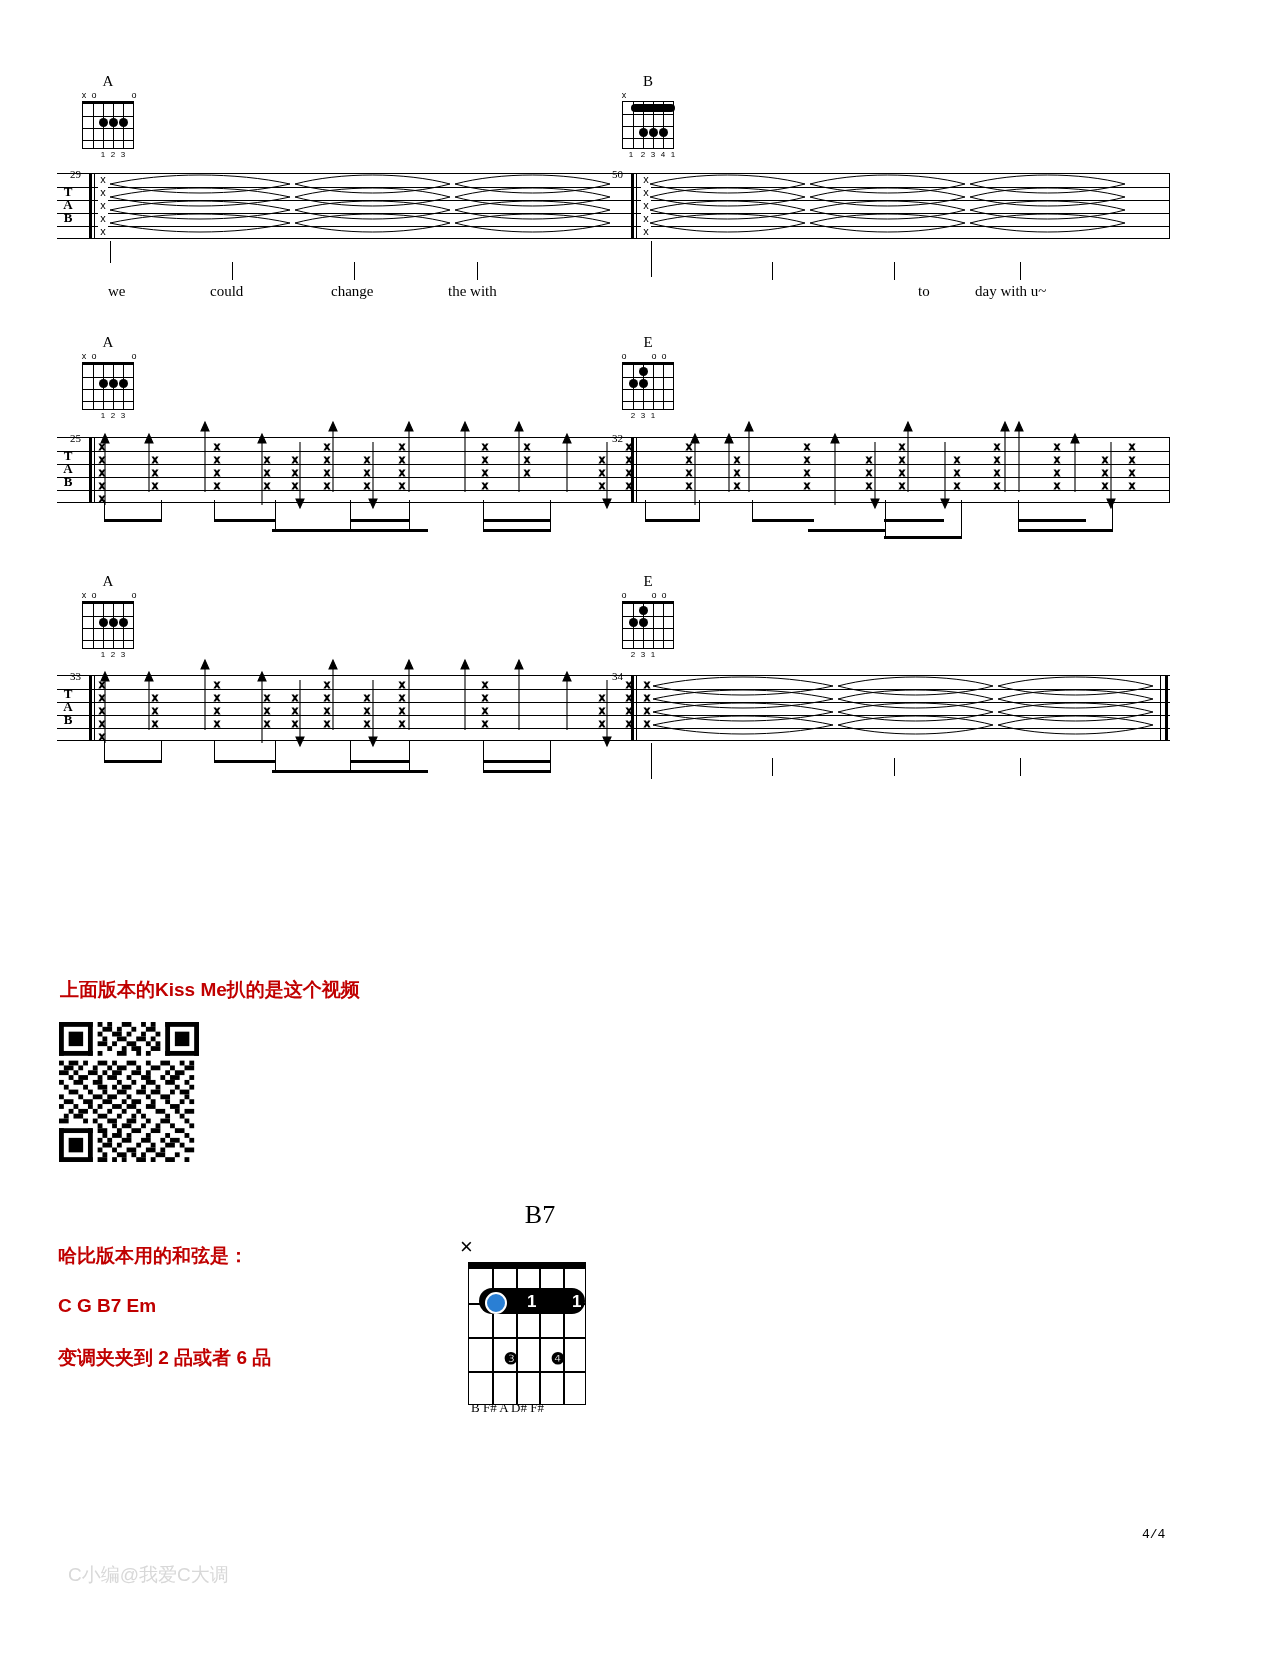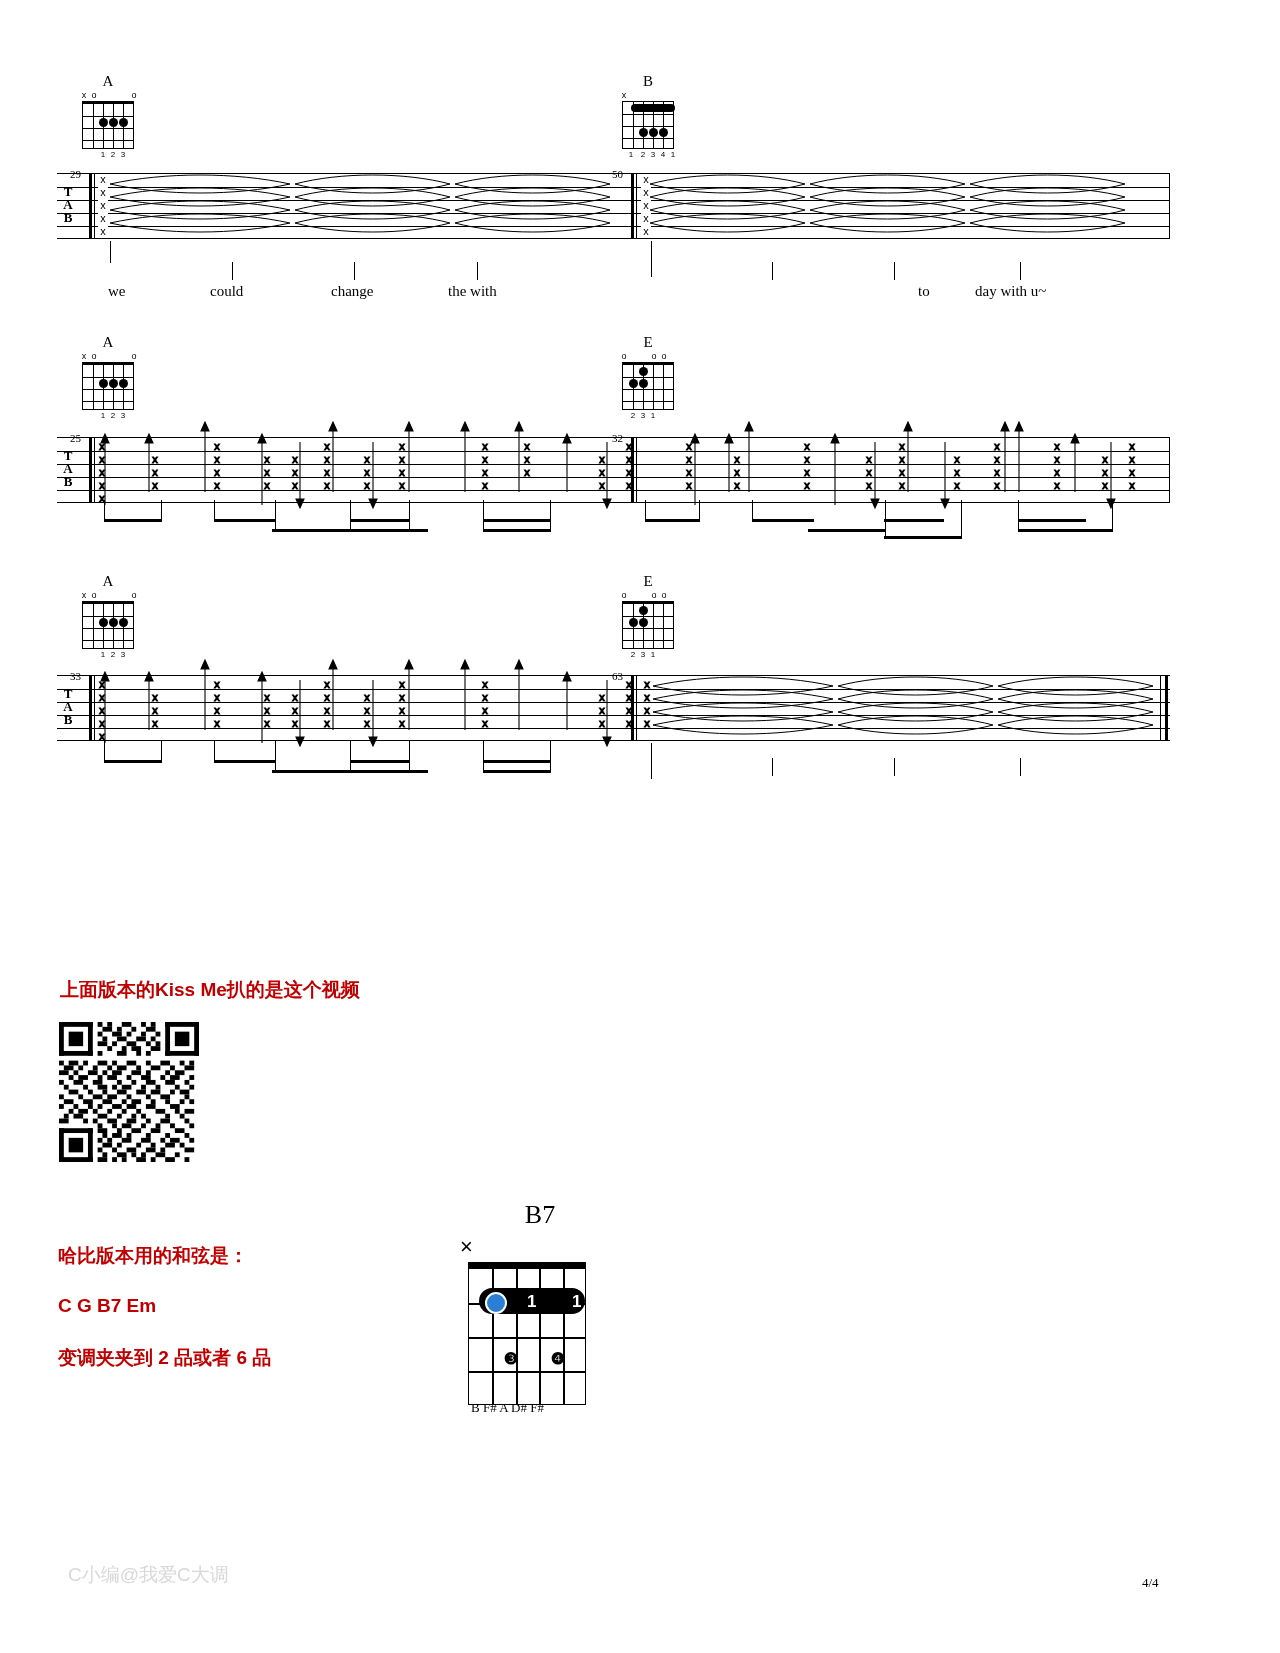--- a/index.html
+++ b/index.html
@@ -183,24 +183,23 @@
     font-weight: bold;
     font-size: 19px;
     white-space: nowrap;
   }
   .qr {
     position: absolute;
     image-rendering: pixelated;
   }
   .pagenum {
     position: absolute;
-    font-family: Liberation Serif, serif;
+    font-family: Liberation Mono, monospace;
     font-size: 13px;
     color: #000;
-    margin-top: 48px;
   }
   .watermark {
     position: absolute;
     font-family: "Liberation Sans", sans-serif;
     font-size: 19px;
     color: #d8d8d8;
     white-space: nowrap;
   }
 
   
@@ -744,21 +743,21 @@
     <div class="clef" style="left:61px; top:688px;">T</div>
     <div class="clef" style="left:61px; top:701px;">A</div>
     <div class="clef" style="left:61px; top:714px;">B</div>
     <div class="barline thick" style="left:89px; top:675px; height:66px;"></div>
     <div class="barline" style="left:94px; top:675px; height:66px;"></div>
     <div class="barline thick" style="left:631px; top:675px; height:66px;"></div>
     <div class="barline" style="left:636px; top:675px; height:66px;"></div>
     <div class="barline" style="left:1160px; top:675px; height:66px;"></div>
     <div class="barline thick" style="left:1165px; top:675px; height:66px;"></div>
     <div class="measnum" style="left:70px; top:670px;">33</div>
-    <div class="measnum" style="left:612px; top:670px;">63</div>
+    <div class="measnum" style="left:612px; top:670px;">34</div>
 
     <svg class="slurbox" style="left:57px; top:658px;" width="1120" height="120">
       <g stroke="#000" stroke-width="1.1" fill="#000" font-family="Liberation Sans" font-size="11">
         <text x="45" y="30" text-anchor="middle">x</text>
           <text x="45" y="43" text-anchor="middle">x</text>
         <text x="45" y="56" text-anchor="middle">x</text>
           <text x="45" y="69" text-anchor="middle">x</text>
         <text x="45" y="82" text-anchor="middle">x</text>
         <line x1="48" y1="22" x2="48" y2="85"></line>
           <polygon points="48,14 44,23 52,23"></polygon>

